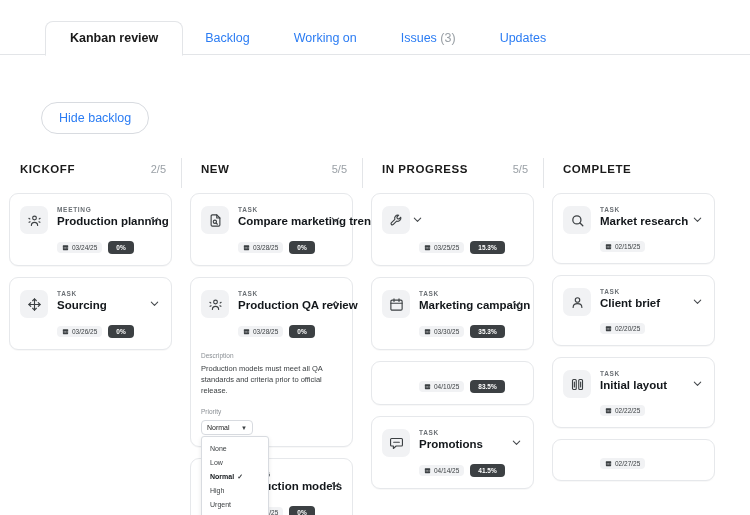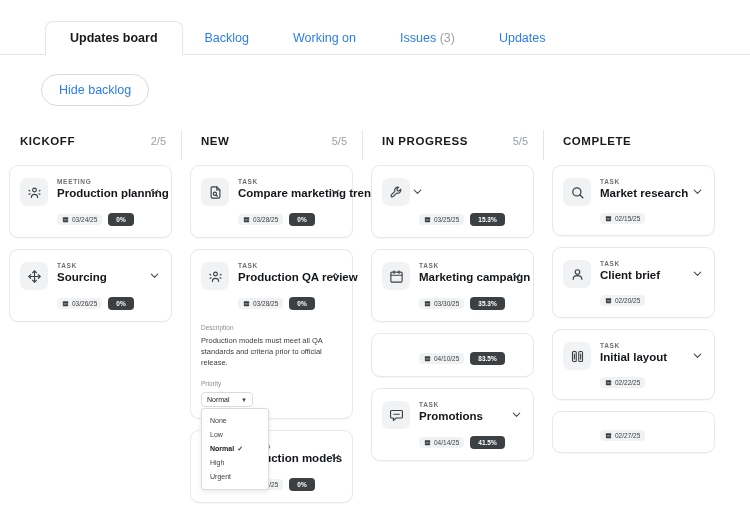--- a/index.html
+++ b/index.html
@@ -55,20 +55,21 @@
   .toolbar { padding: 19px 0 0 41px; }
   .pill {
     display: inline-block;
     border: 1px solid #d8dbe0;
     border-radius: 18px;
     padding: 8px 17px;
     font-size: 12.5px;
     color: #2b7cf3;
     background: #fff;
     cursor: pointer;
+    margin-top: 28px;
   }
 
   
   .board {
     display: flex;
     padding: 21px 0 0 0;
   }
   .column { width: 181px; padding: 0 9px; position: relative; }
   .column + .column::before {
     content: "";
@@ -205,21 +206,21 @@
     cursor: pointer;
     white-space: nowrap;
   }
   .mi.sel { font-weight: bold; color: #13171b; }
   .mi .tick { color: #3c4043; padding-left: 3px; }
 </style>
 </head>
 <body>
 
 <div class="tabbar" id="tabbar">
-    <div class="tab active"><span>Updates board</span></div>
+    <div class="tab active"><span>Kanban review</span></div>
     <div class="tab"><span>Backlog</span></div>
     <div class="tab"><span>Working on</span></div>
     <div class="tab"><span>Issues</span> <span class="count">(3)</span></div>
     <div class="tab"><span>Updates</span></div>
   </div>
 
 <div class="toolbar">
   <span class="pill">Hide backlog</span>
 </div>
 

